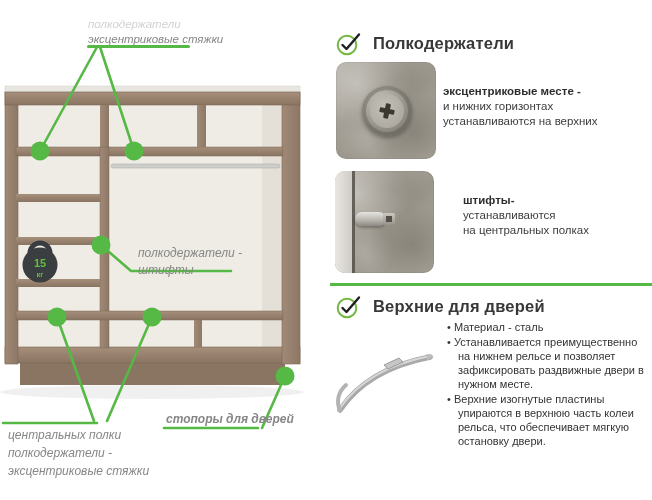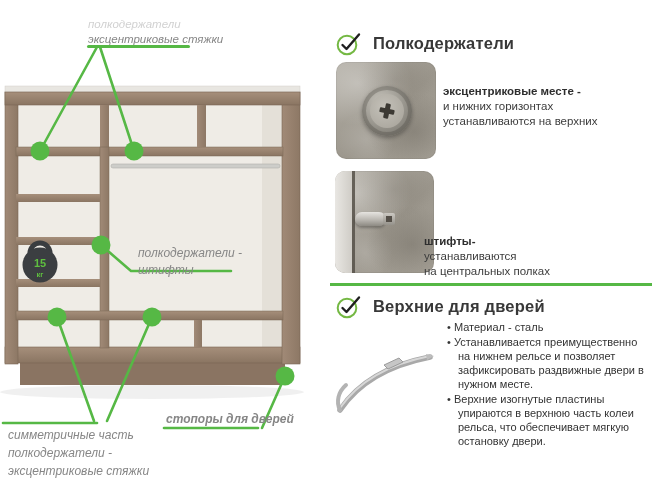--- a/index.html
+++ b/index.html
@@ -50,21 +50,21 @@
   .pin-seam{position:absolute;left:17px;top:0;bottom:0;width:3px;background:#565149;opacity:.85;}
   .pin-body{position:absolute;left:20px;top:41px;width:31px;height:14px;border-radius:7px;
      background:linear-gradient(180deg,#e6e4e0,#bab7b1 55%,#8d8a83);box-shadow:0 2px 3px rgba(0,0,0,.28);}
   .pin-tip{position:absolute;left:48px;top:42px;width:12px;height:12px;border-radius:2px;
      background:linear-gradient(180deg,#cbc8c2,#95928b);}
   .pin-hole{position:absolute;left:51px;top:45px;width:6px;height:6px;background:#544f48;}
 
   .hw-text{position:absolute;font-size:11.5px;line-height:15px;color:#3c3c3c;}
   .hw-text .b{font-weight:bold;color:#2e2e2e;}
   #text-1{left:443px;top:84px;}
-  #text-2{left:424px;top:193px;margin-top:41px;}
+  #text-2{left:463px;top:193px;}
 
   #stopper-img{position:absolute;left:330px;top:328px;}
 
   #bullet-list{position:absolute;left:447px;top:320px;width:202px;margin:0;padding:0;list-style:none;
      font-size:11px;line-height:14px;color:#333;}
   #bullet-list li{padding-left:11px;text-indent:-11px;margin:0 0 1px 0;}
   #bullet-list li::before{content:"•  ";}
 </style>
 </head>
 <body>
@@ -143,21 +143,21 @@
     <div>эксцентриковые стяжки</div>
   </div>
   <div id="underline-top"></div>
 
   <div class="lbl" id="center-label">
     <div>полкодержатели -</div>
     <div>штифты</div>
   </div>
 
   <div class="lbl" id="bottom-left-label">
-    <div>симметричные часть</div>
+    <div>центральных полки</div>
     <div>полкодержатели -</div>
     <div>эксцентриковые стяжки</div>
   </div>
 
   <div class="lbl" id="bottom-right-label">стопоры для дверей</div>
 
   <div class="section-head" id="head-1">
     <svg width="26" height="25" viewBox="0 0 26 25">
       <circle cx="11" cy="14" r="9.3" fill="#ffffff" stroke="#74b843" stroke-width="2"></circle>
       <path d="M6.5,14 L10.5,18 L23,3.5" fill="none" stroke="#1f1f1f" stroke-width="2.4" stroke-linecap="round" stroke-linejoin="round"></path>

